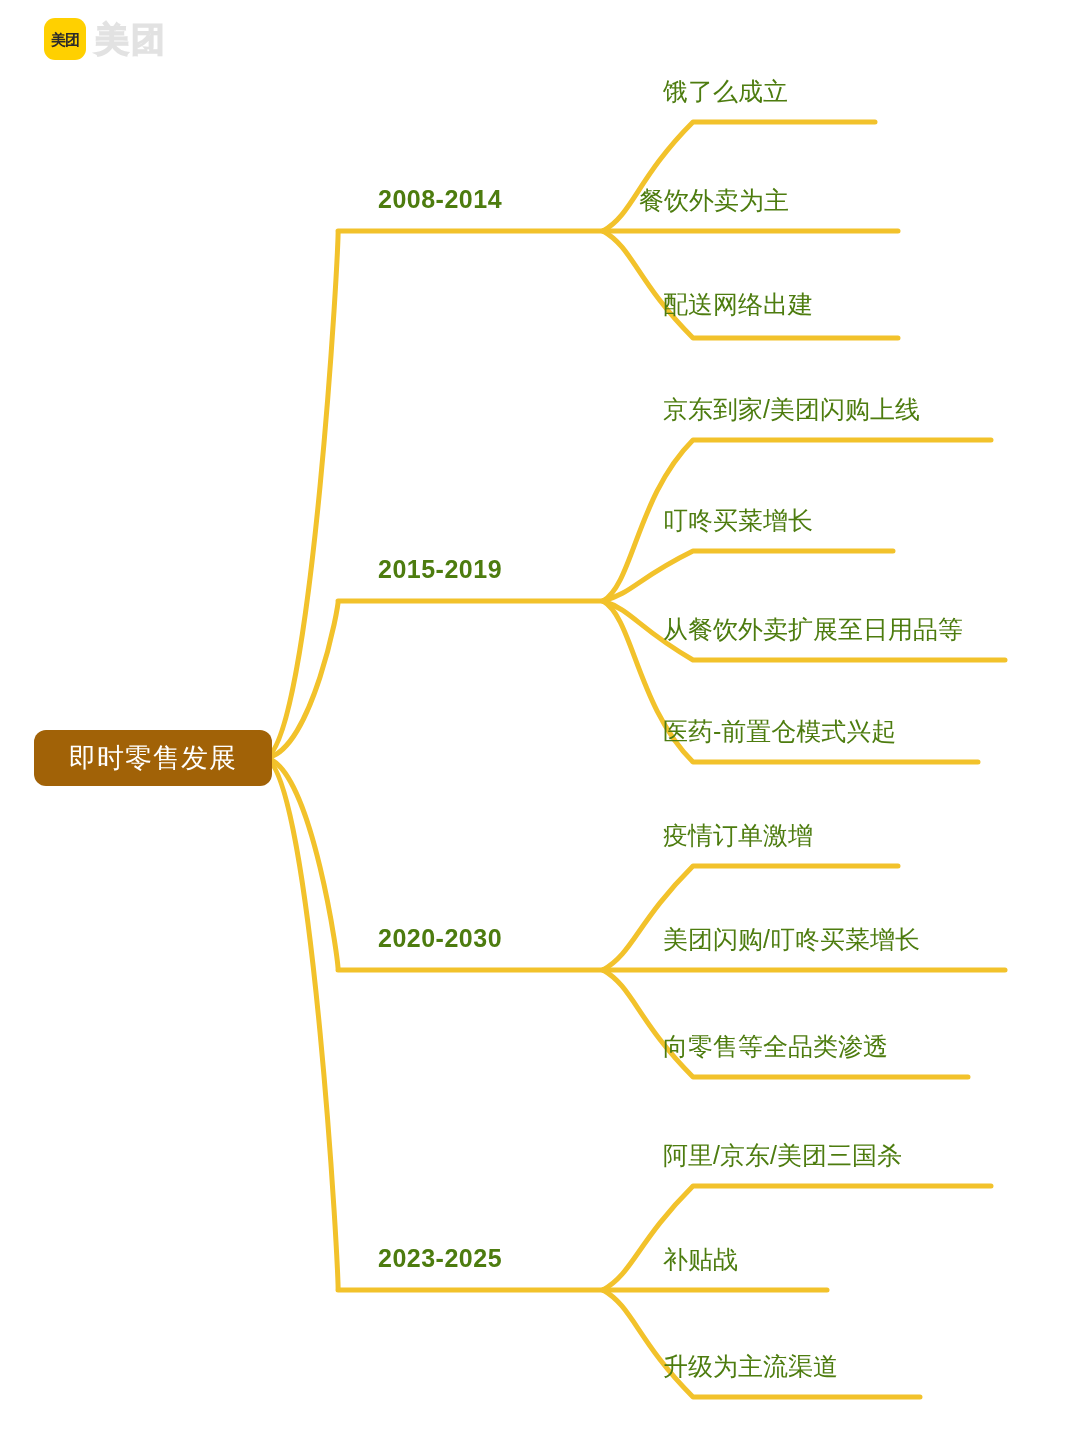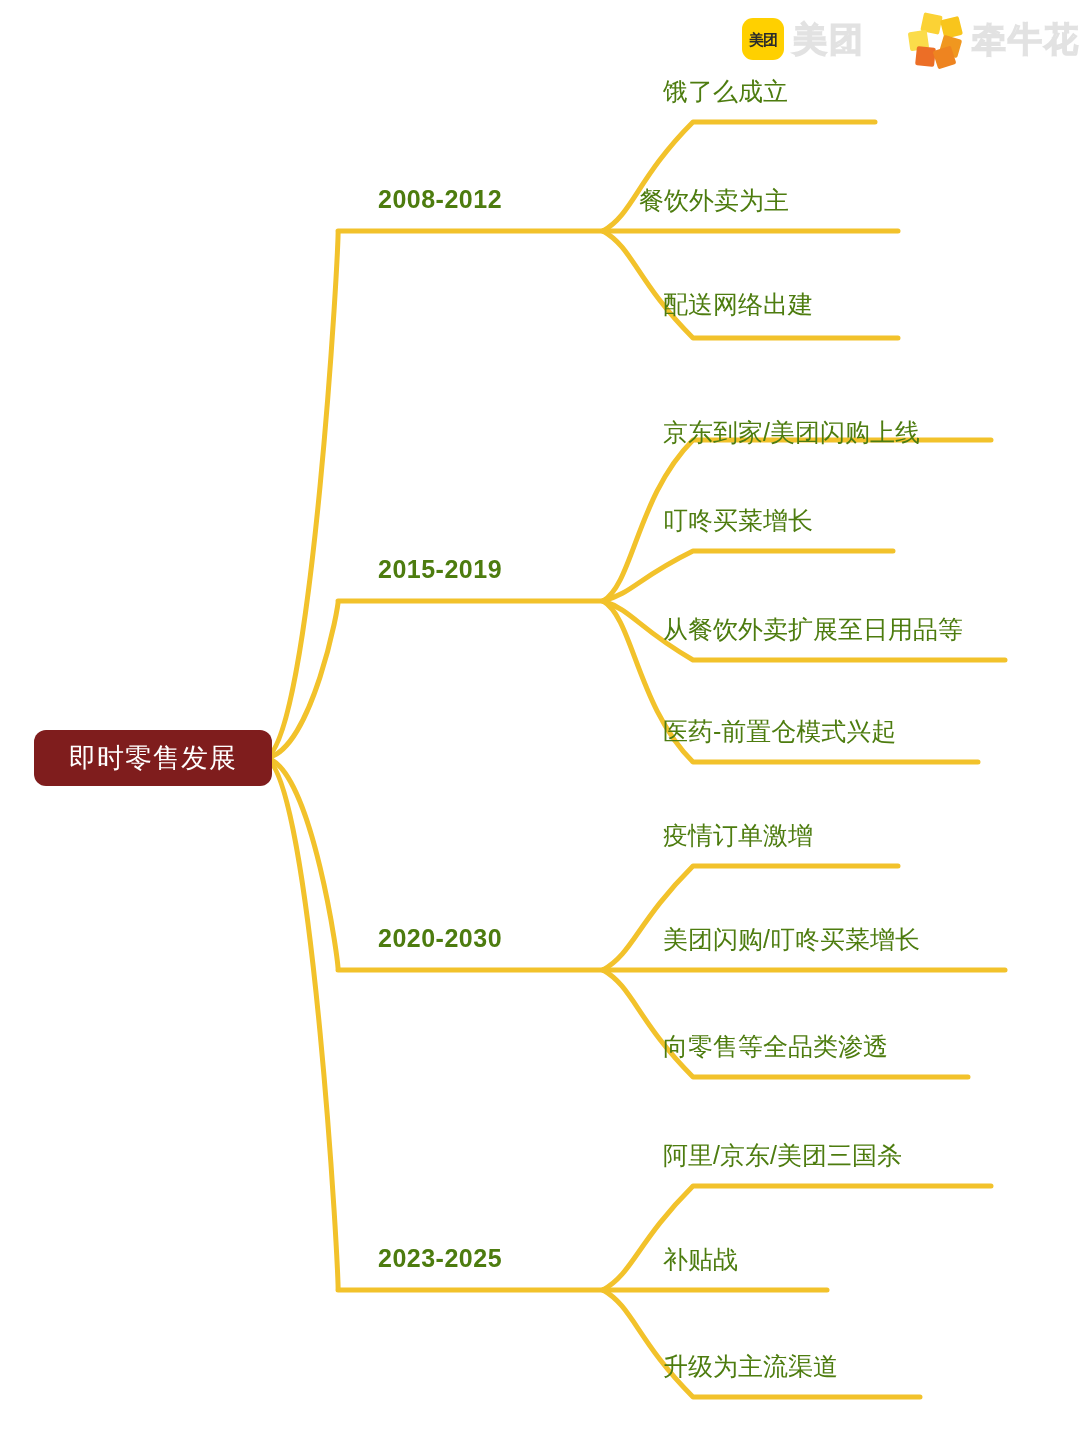--- a/index.html
+++ b/index.html
@@ -16,23 +16,22 @@
   }
 
   
   .header {
     position: absolute;
     left: 0; top: 0;
     width: 1080px;
     height: 78px;
     display: flex;
     align-items: center;
-    padding-left: 33px;
+    padding-left: 44px;
     box-sizing: border-box;
-    justify-content: flex-end;
   }
   .logo-group {
     display: flex;
     align-items: center;
   }
   .logo-group + .logo-group { margin-left: 44px; }
 
   .meituan-mark {
     width: 42px;
     height: 42px;
@@ -87,51 +86,40 @@
     font-size: 25px;
     color: #4d7c0f;
     white-space: nowrap;
     line-height: 1;
   }
   .branch-label { font-weight: bold; letter-spacing: 0.5px; }
   .leaf-label   { font-weight: normal; }
 
   .root-node {
     position: absolute;
-    background: #7f1d1d;
+    background: #a16207;
     border-radius: 12px;
     color: #ffffff;
     font-size: 27px;
     display: flex;
     align-items: center;
     justify-content: center;
     letter-spacing: 1px;
   }
 </style>
 </head>
 <body>
 
 <div class="header">
 
   <div class="logo-group">
     <span class="meituan-mark">美团</span>
     <span class="wordmark">美团</span>
   </div>
 
-  <div class="logo-group">
-    <span class="pinwheel">
-      <i class="pw1"></i>
-      <i class="pw2"></i>
-      <i class="pw3"></i>
-      <i class="pw4"></i>
-      <i class="pw5"></i>
-      <i class="pw6"></i>
-    </span>
-    <span class="wordmark">牵牛花</span>
-  </div>
 
 </div>
 
 <svg id="mindmap-svg" width="1080" height="1443" viewBox="0 0 1080 1443">
   <g id="connector-group" fill="none" stroke="#F2C22B" stroke-width="5" stroke-linecap="round" stroke-linejoin="round">
       <path d="M 266 758 C 312 736.92, 340 231, 338 231 L 603 231"></path>
       <path d="M 603 231 C 633 214.2, 637 178, 693 122 L 875 122"></path>
       <path d="M 603 231 L 898 231"></path>
       <path d="M 603 231 C 633 247.8, 637 282, 693 338 L 898 338"></path>
       <path d="M 266 758 C 312 751.72, 340 601, 338 601 L 603 601"></path>
@@ -146,26 +134,26 @@
       <path d="M 266 758 C 312 779.28, 340 1290, 338 1290 L 603 1290"></path>
       <path d="M 603 1290 C 633 1273.2, 637 1242, 693 1186 L 991 1186"></path>
       <path d="M 603 1290 L 827 1290"></path>
       <path d="M 603 1290 C 633 1306.8, 637 1341, 693 1397 L 920 1397"></path>
     </g>
 </svg>
 
 <div class="root-node" id="root-node" style="left: 34px; top: 730px; width: 238px; height: 56px;">即时零售发展</div>
 
 <div id="label-layer">
-    <div class="node-label branch-label" style="left: 378px; top: 187px;">2008-2012</div>
+    <div class="node-label branch-label" style="left: 378px; top: 187px;">2008-2014</div>
     <div class="node-label leaf-label" style="left: 663px; top: 79px;">饿了么成立</div>
     <div class="node-label leaf-label" style="left: 639px; top: 188px;">餐饮外卖为主</div>
     <div class="node-label leaf-label" style="left: 663px; top: 292px;">配送网络出建</div>
     <div class="node-label branch-label" style="left: 378px; top: 557px;">2015-2019</div>
-    <div class="node-label leaf-label" style="left: 663px; top: 397px; margin-top: 23px;">京东到家/美团闪购上线</div>
+    <div class="node-label leaf-label" style="left: 663px; top: 397px;">京东到家/美团闪购上线</div>
     <div class="node-label leaf-label" style="left: 663px; top: 508px;">叮咚买菜增长</div>
     <div class="node-label leaf-label" style="left: 663px; top: 617px;">从餐饮外卖扩展至日用品等</div>
     <div class="node-label leaf-label" style="left: 663px; top: 719px;">医药-前置仓模式兴起</div>
     <div class="node-label branch-label" style="left: 378px; top: 926px;">2020-2030</div>
     <div class="node-label leaf-label" style="left: 663px; top: 823px;">疫情订单激增</div>
     <div class="node-label leaf-label" style="left: 663px; top: 927px;">美团闪购/叮咚买菜增长</div>
     <div class="node-label leaf-label" style="left: 663px; top: 1034px;">向零售等全品类渗透</div>
     <div class="node-label branch-label" style="left: 378px; top: 1246px;">2023-2025</div>
     <div class="node-label leaf-label" style="left: 663px; top: 1143px;">阿里/京东/美团三国杀</div>
     <div class="node-label leaf-label" style="left: 663px; top: 1247px;">补贴战</div>

